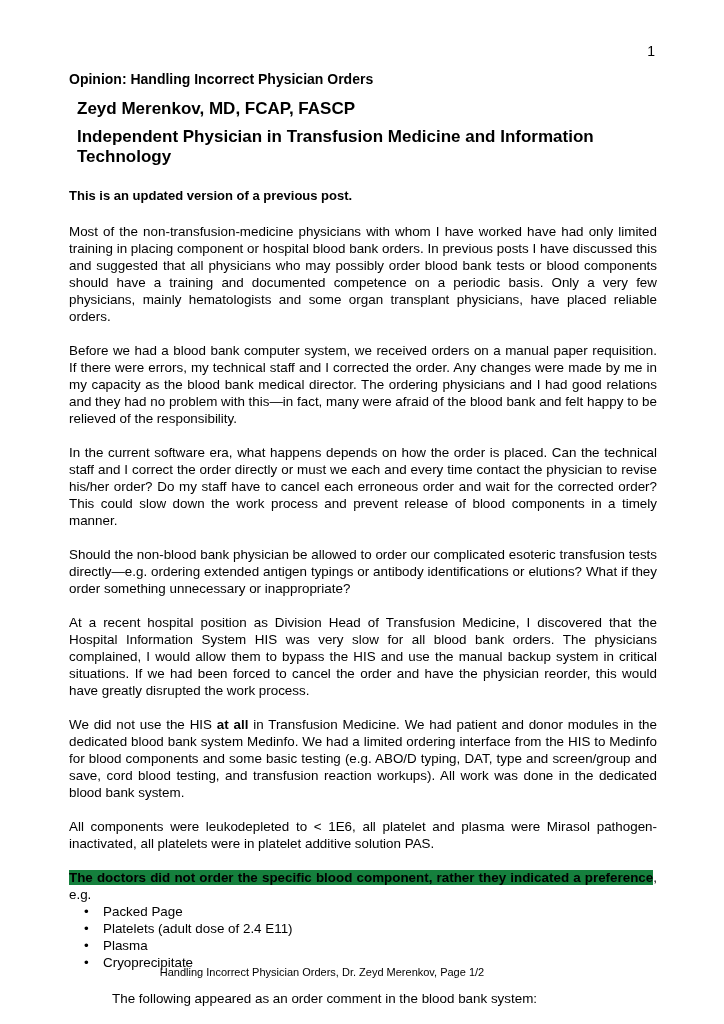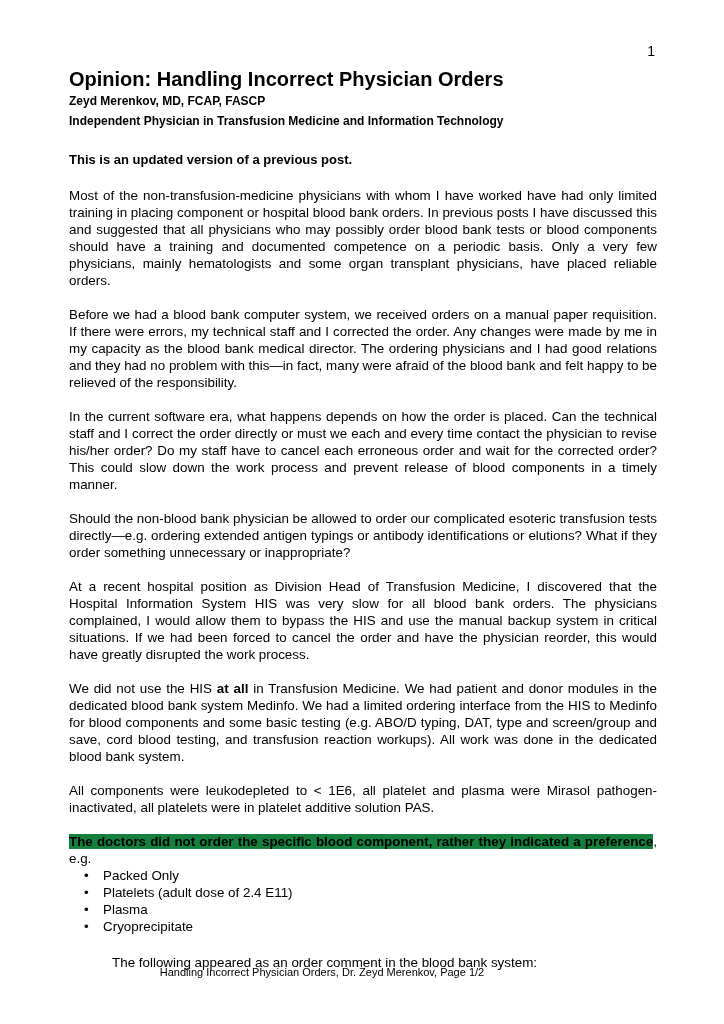--- a/index.html
+++ b/index.html
@@ -21,29 +21,29 @@
       right: 69px;
       font-size: 14px;
     }
     .content {
       position: absolute;
       left: 69px;
       top: 68px;
       width: 588px;
     }
     .title {
-      font-size: 20px;
+      font-size: 14px;
       font-weight: bold;
       margin: 0;
       line-height: 23px;
     }
     .subtitle {
-      font-size: 12px;
+      font-size: 17px;
       font-weight: bold;
-      margin: 0;
+      margin: 8px;
       line-height: 20px;
     }
     .intro {
       font-size: 13px;
       font-weight: bold;
       margin: 20px 0 0 0;
       line-height: 17px;
     }
     p.body {
       font-size: 13.4px;
@@ -98,21 +98,21 @@
   <p class="body">Should the non-blood bank physician be allowed to order our complicated esoteric transfusion tests directly—e.g. ordering extended antigen typings or antibody identifications or elutions?   What if they order something unnecessary or inappropriate?</p>
   <p class="body">At a recent hospital position as Division Head of Transfusion Medicine, I discovered that the Hospital Information System HIS was very slow for all blood bank orders.  The physicians complained, I would allow them to bypass the HIS and use the manual backup system in critical situations.  If we had been forced to cancel the order and have the physician reorder, this would have greatly disrupted the work process.</p>
 
   <p class="body"><span>We did not use the HIS </span><b>at all</b><span> in Transfusion Medicine.  We had patient and donor modules in the dedicated blood bank system Medinfo.  We had a limited ordering interface from the HIS to Medinfo for blood components and some basic testing (e.g. ABO/D typing, DAT, type and screen/group and save, cord blood testing, and transfusion reaction workups).  All work was done in the dedicated blood bank system.</span></p>
 
   <p class="body">All components were leukodepleted to &lt; 1E6, all platelet and plasma were Mirasol pathogen-inactivated, all platelets were in platelet additive solution PAS.</p>
 
   <p class="body"><span class="hl">The doctors did not order the specific blood component, rather they indicated a preference</span><span>, e.g.</span></p>
 
   <ul class="list">
-    <li><span class="bullet">•</span><span>Packed Only</span></li>
+    <li><span class="bullet">•</span><span>Packed Page</span></li>
     <li><span class="bullet">•</span><span>Platelets (adult dose of 2.4 E11)</span></li>
     <li><span class="bullet">•</span><span>Plasma</span></li>
     <li><span class="bullet">•</span><span>Cryoprecipitate</span></li>
   </ul>
 
   <p class="body" style="margin-top:19px;margin-left:43px;">The following appeared as an order comment in the blood bank system:</p>
 </div>
 
 <div class="footer">Handling Incorrect Physician Orders, Dr. Zeyd Merenkov, Page 1/2</div>
 

